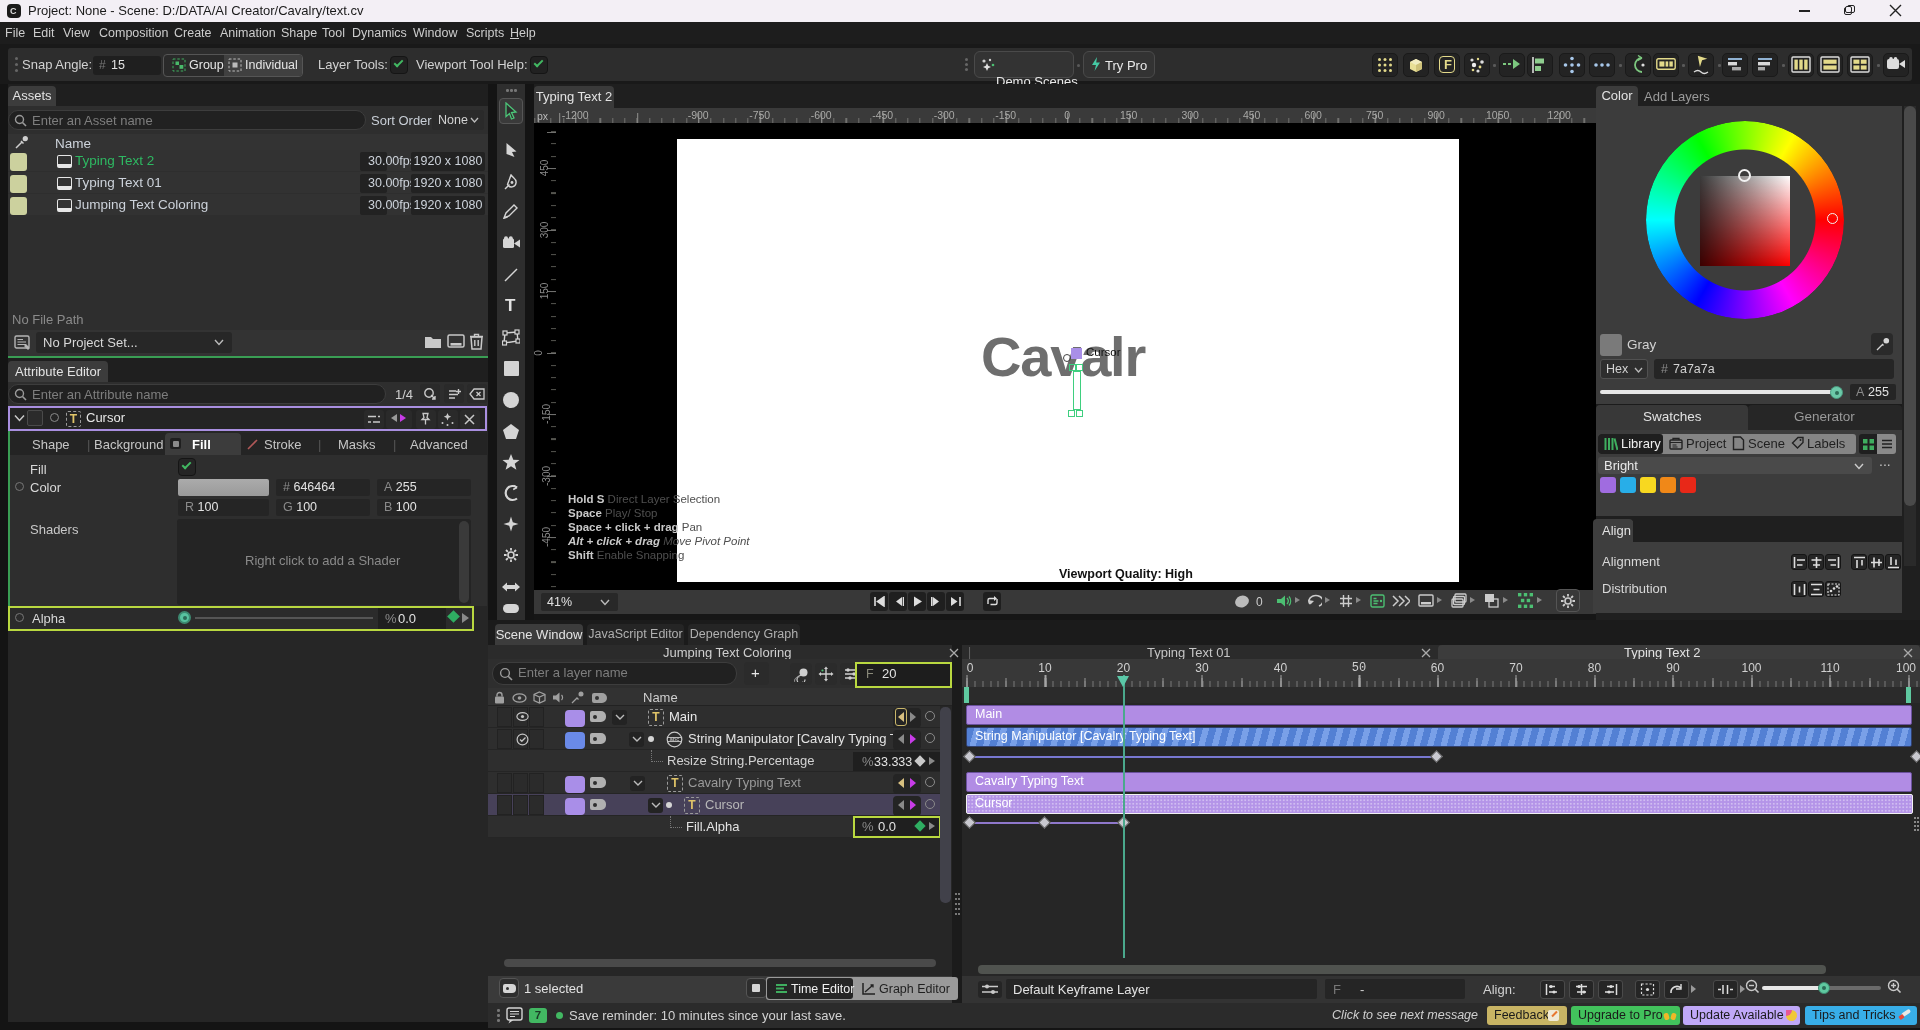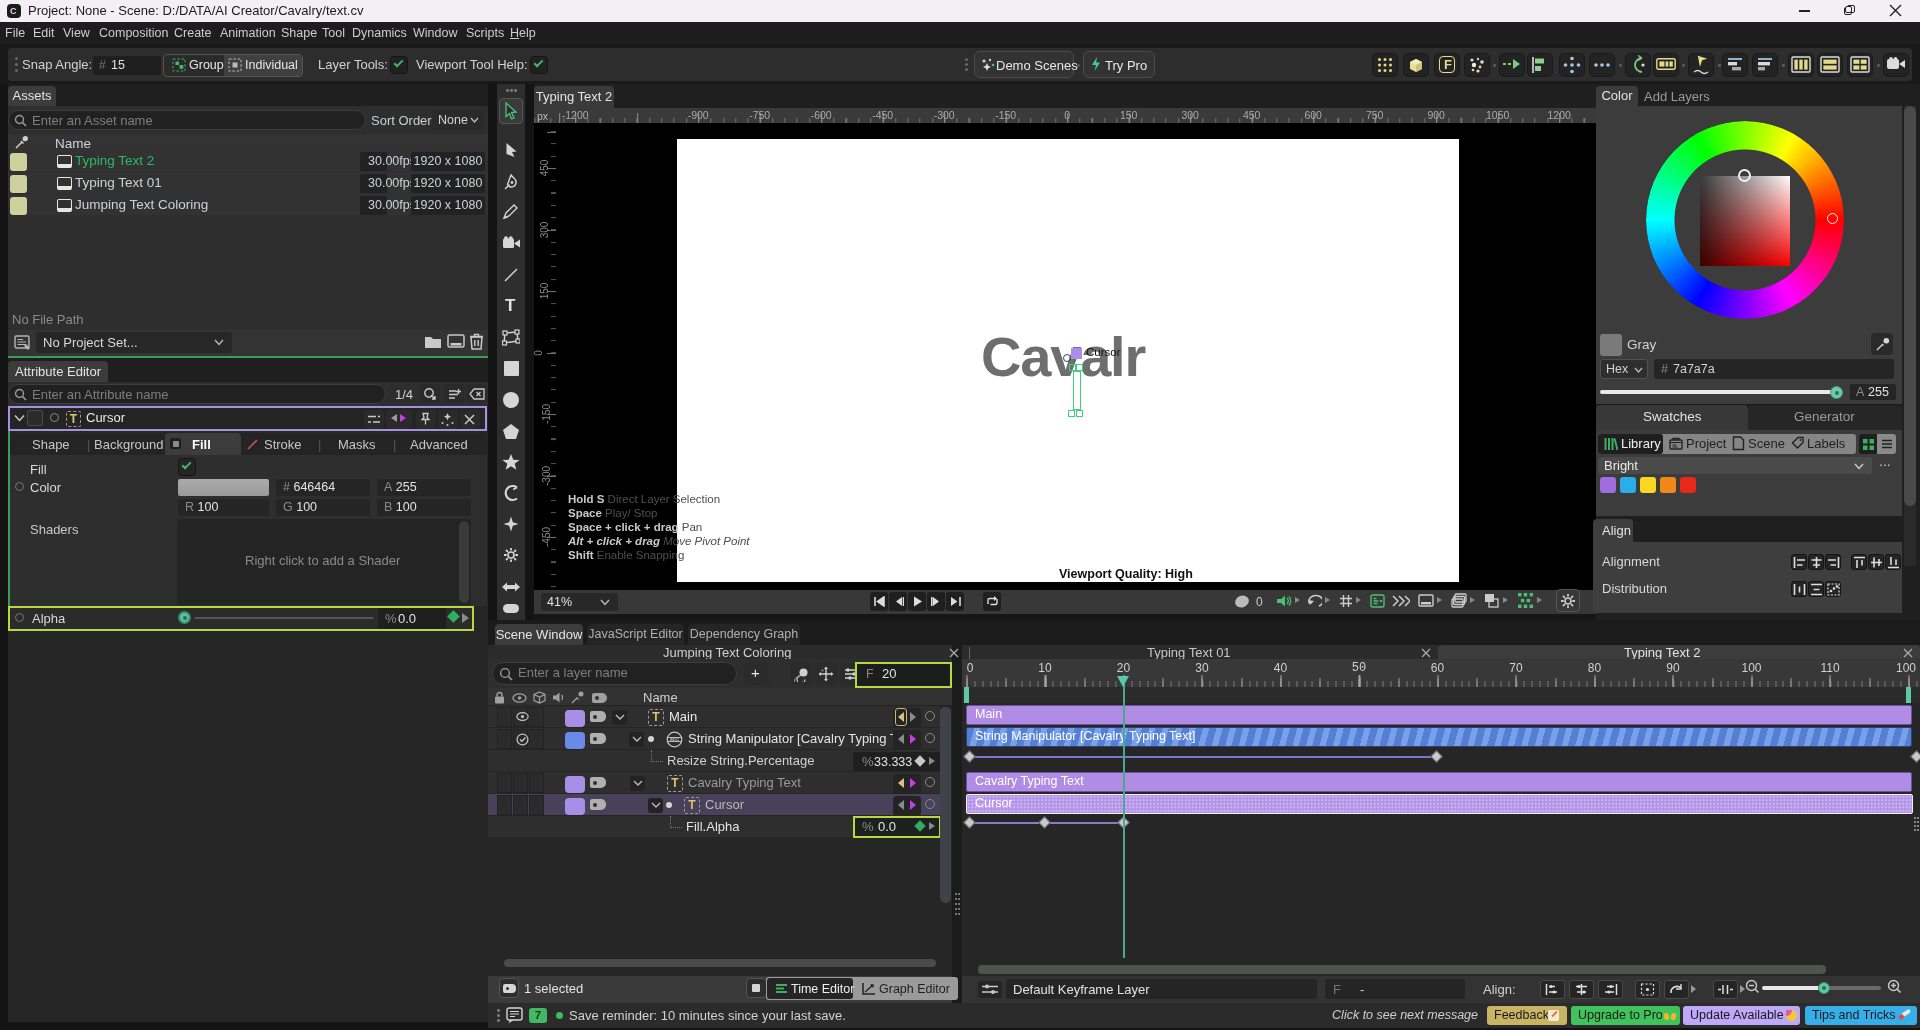--- a/index.html
+++ b/index.html
@@ -120,21 +120,21 @@
     <div class="chk" style="left:534px;top:16px;"></div>
 
     <div class="a" style="left:965px;top:14px;width:3px;height:3px;background:#666;border-radius:50%;box-shadow:0 5px 0 #666,0 10px 0 #666;"></div>
     <div class="a" style="left:974px;top:7px;width:100px;height:27px;background:#333;border:1px solid #4a4a4a;border-radius:6px;"></div>
     <svg class="a" style="left:980px;top:13px;" width="16" height="16">
       <circle cx="4" cy="4" r="1.6" fill="#cfcfcf"></circle>
         <circle cx="10" cy="3" r="1.2" fill="#cfcfcf"></circle>
         <circle cx="13" cy="8" r="1.3" fill="#4cbf72"></circle>
       <path d="M7 6 l1.2 2.8 2.8 1.2 -2.8 1.2 -1.2 2.8 -1.2 -2.8 -2.8 -1.2 2.8 -1.2 z" fill="#dfdfdf"></path>
     </svg>
-    <div class="tx" style="left:996px;top:14px;color:#e8e8e8;font-size:13px;">Demo Scenes</div>
+    <div class="tx" style="left:996px;top:30px;color:#e8e8e8;font-size:13px;">Demo Scenes</div>
     <div class="a" style="left:1077px;top:20px;width:3px;height:3px;background:#5a5a5a;border-radius:50%;"></div>
     <div class="a" style="left:1083px;top:7px;width:72px;height:27px;background:#333;border:1px solid #4a4a4a;border-radius:6px;"></div>
     <svg class="a" style="left:1089px;top:12px;" width="14" height="16">
         <path d="M8 1 L3 9 H7 L5.5 15 L11 6.5 H7.2 Z" fill="#45c9a4"></path>
       </svg>
     <div class="tx" style="left:1105px;top:14px;color:#e8e8e8;font-size:13px;">Try Pro</div>
 
     <div class="tbtn" style="left:1372px;top:9px;width:26px;height:24px;"></div>
     <svg class="a" style="left:1377px;top:13px;" width="16" height="16">
         <g fill="#e3da8a">

